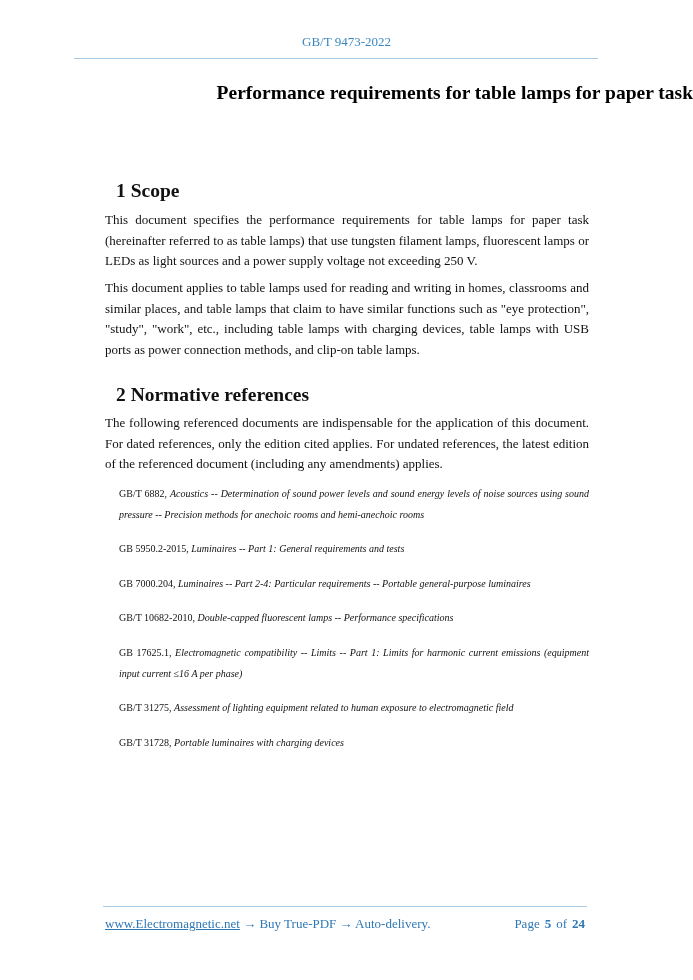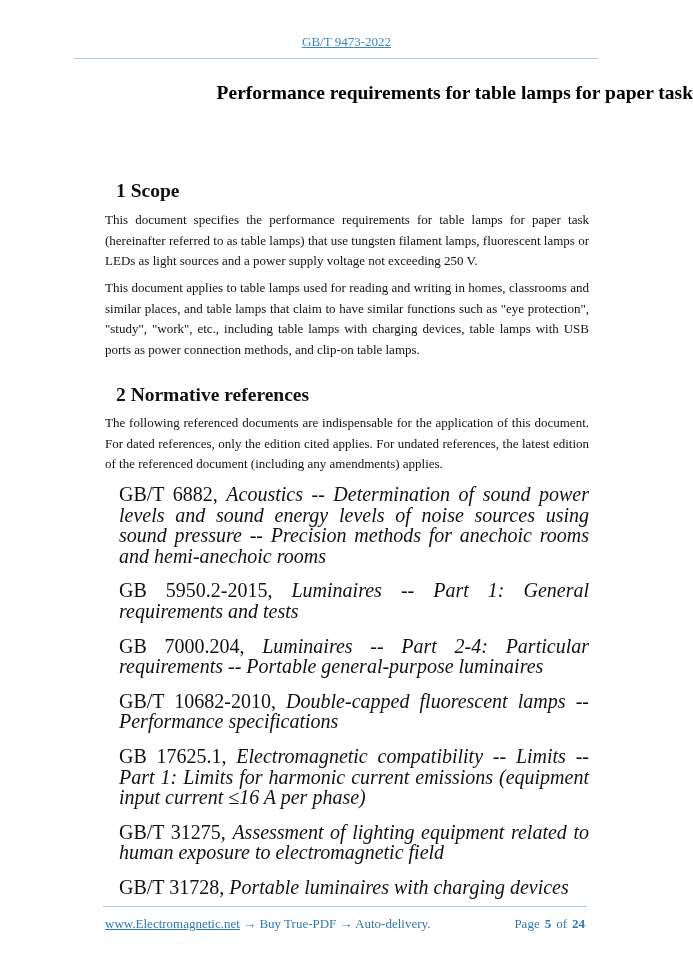--- a/index.html
+++ b/index.html
@@ -16,21 +16,20 @@
       color: #111111;
     }
     .header-code {
       position: absolute;
       top: 34px;
       left: 0;
       width: 693px;
       text-align: center;
       font-size: 13px;
       color: #3a86bf;
-      text-decoration: underline;
     }
     .header-rule {
       position: absolute;
       top: 58px;
       left: 74px;
       width: 524px;
       height: 0;
       border-top: 1px solid #a9cbe6;
     }
     .doc-title {
@@ -72,21 +71,21 @@
     .refs {
       position: absolute;
       left: 14px;
       width: 470px;
       top: 484px;
       margin: 0;
       padding: 0;
       list-style: none;
     }
     .ref {
-      font-size: 20px;
+      font-size: 10px;
       line-height: 20.6px;
       text-align: justify;
       margin: 0 0 14px 0;
     }
     .ref .ref-title {
       font-style: italic;
     }
     .footer-rule {
       position: absolute;
       top: 906px;

